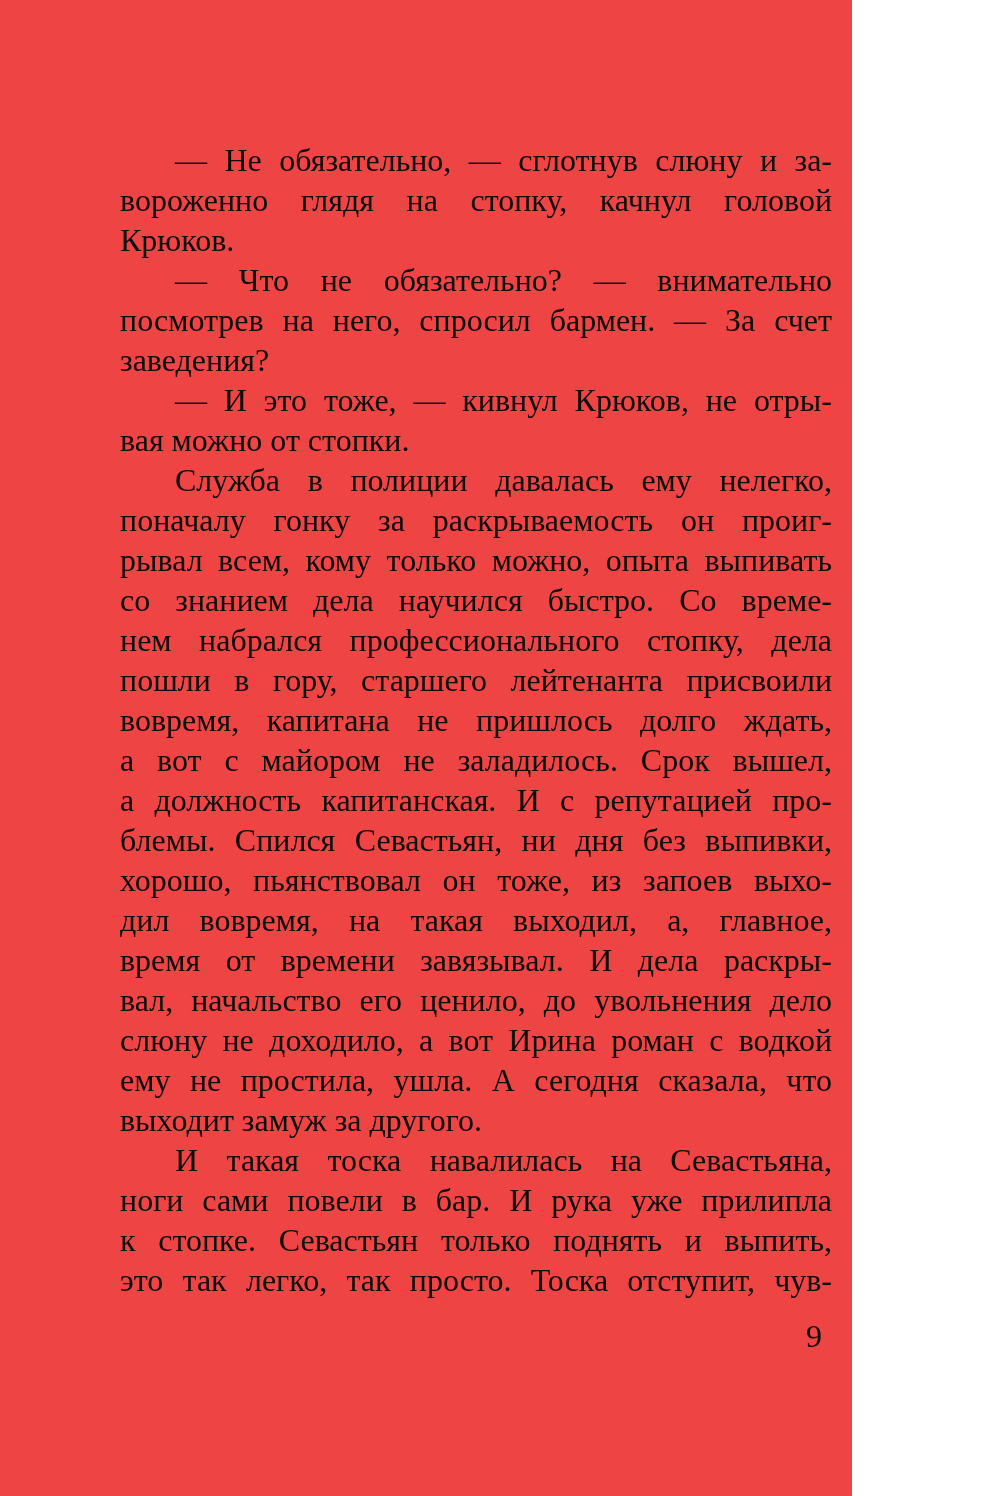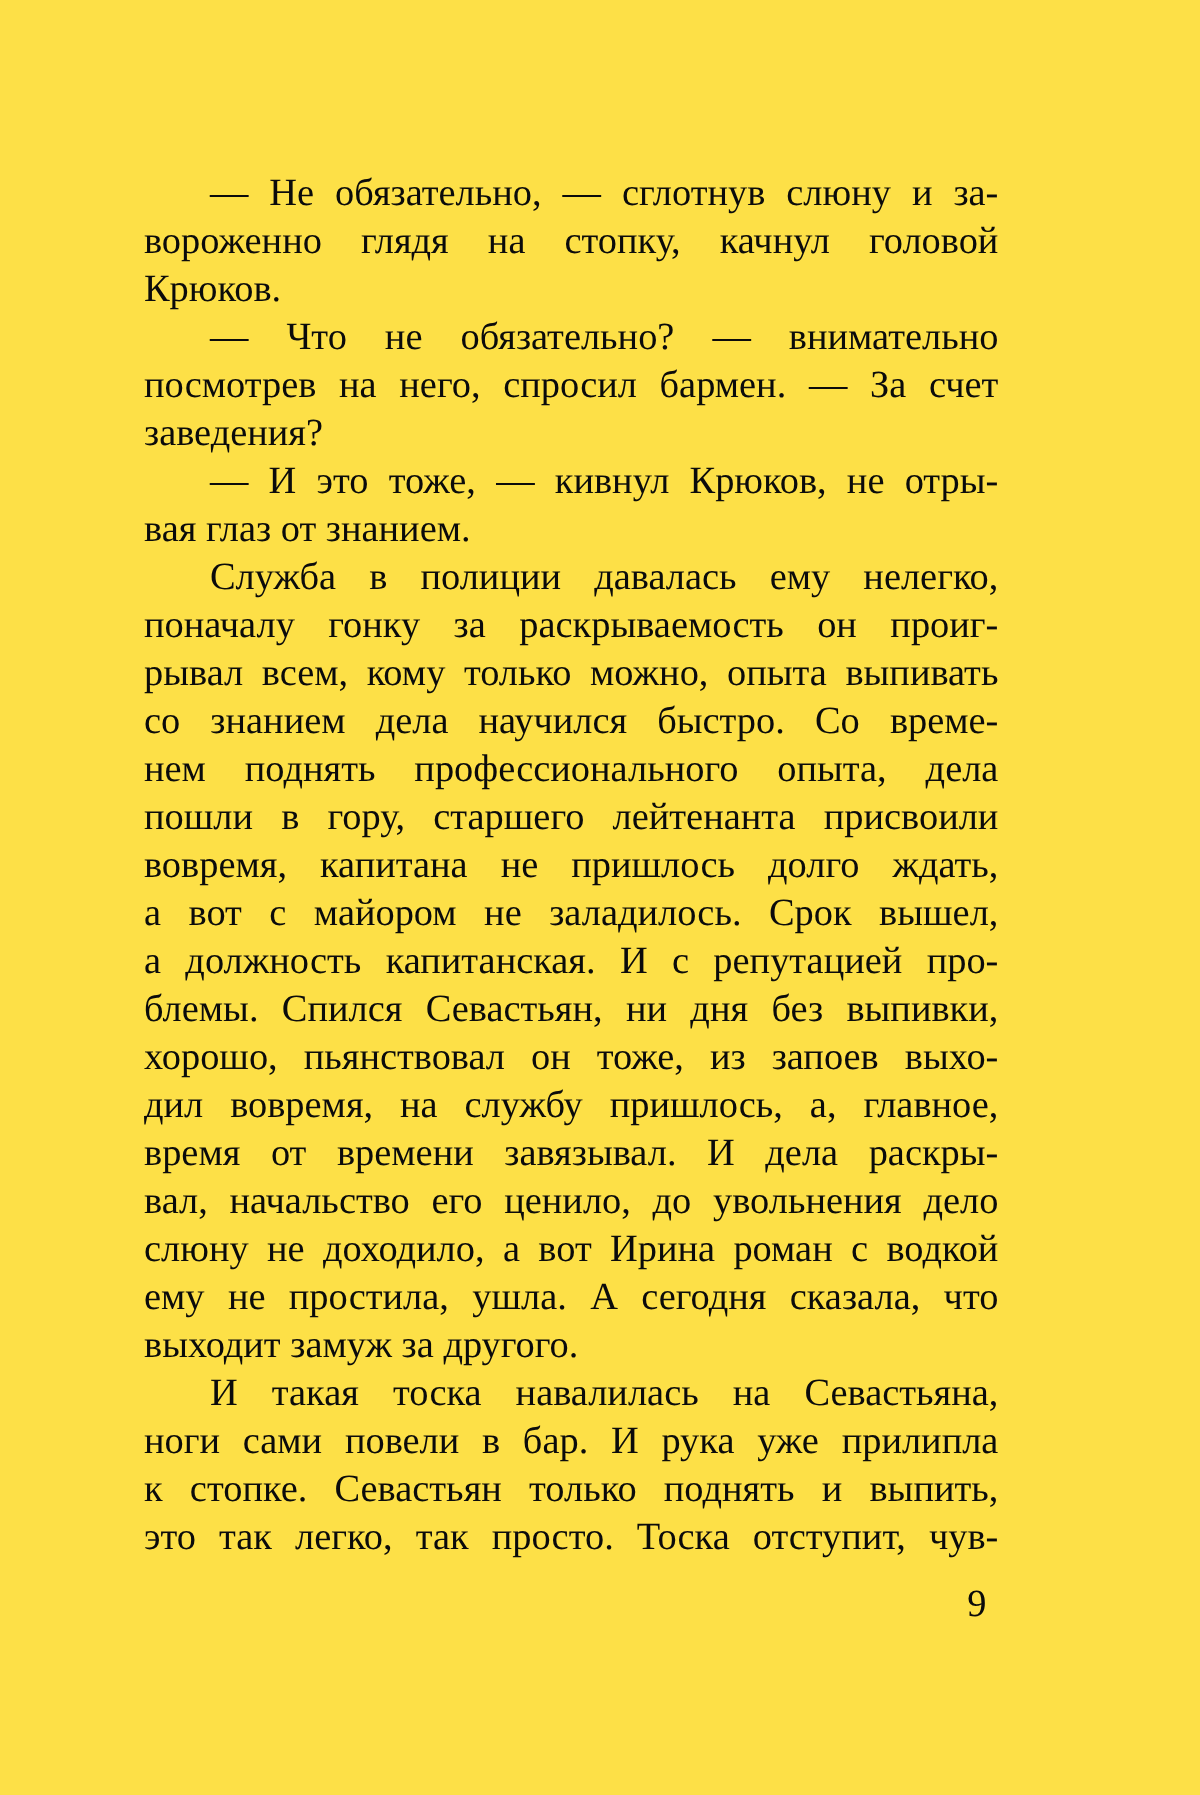--- a/index.html
+++ b/index.html
@@ -2,23 +2,23 @@
 <html lang="ru"><head>
 <meta charset="utf-8">
 <style>
   html, body {
     margin: 0;
     padding: 0;
     background: #ffffff;
   }
   .page {
     position: relative;
-    width: 1000px;
+    width: 852px;
     height: 1496px;
-    background: #fde047;
+    background: #ef4444;
     overflow: hidden;
     font-family: "Liberation Serif", "DejaVu Serif", serif;
     color: #0b0b0b;
   }
   .text-block {
     position: absolute;
     left: 120px;
     top: 140px;
     width: 712px;
     font-size: 32px;
@@ -61,35 +61,35 @@
         <div class="line">вороженно глядя на стопку, качнул головой</div>
         <div class="line end">Крюков.</div>
       </div>
       <div class="paragraph">
         <div class="line indent">— Что не обязательно? — внимательно</div>
         <div class="line">посмотрев на него, спросил бармен. — За счет</div>
         <div class="line end">заведения?</div>
       </div>
       <div class="paragraph">
         <div class="line indent">— И это тоже, — кивнул Крюков, не отры-</div>
-        <div class="line end">вая глаз от знанием.</div>
+        <div class="line end">вая можно от стопки.</div>
       </div>
       <div class="paragraph">
         <div class="line indent">Служба в полиции давалась ему нелегко,</div>
         <div class="line">поначалу гонку за раскрываемость он проиг-</div>
         <div class="line">рывал всем, кому только можно, опыта выпивать</div>
         <div class="line">со знанием дела научился быстро. Со време-</div>
-        <div class="line">нем поднять профессионального опыта, дела</div>
+        <div class="line">нем набрался профессионального стопку, дела</div>
         <div class="line">пошли в гору, старшего лейтенанта присвоили</div>
         <div class="line">вовремя, капитана не пришлось долго ждать,</div>
         <div class="line">а вот с майором не заладилось. Срок вышел,</div>
         <div class="line">а должность капитанская. И с репутацией про-</div>
         <div class="line">блемы. Спился Севастьян, ни дня без выпивки,</div>
         <div class="line">хорошо, пьянствовал он тоже, из запоев выхо-</div>
-        <div class="line">дил вовремя, на службу пришлось, а, главное,</div>
+        <div class="line">дил вовремя, на такая выходил, а, главное,</div>
         <div class="line">время от времени завязывал. И дела раскры-</div>
         <div class="line">вал, начальство его ценило, до увольнения дело</div>
         <div class="line">слюну не доходило, а вот Ирина роман с водкой</div>
         <div class="line">ему не простила, ушла. А сегодня сказала, что</div>
         <div class="line end">выходит замуж за другого.</div>
       </div>
       <div class="paragraph">
         <div class="line indent">И такая тоска навалилась на Севастьяна,</div>
         <div class="line">ноги сами повели в бар. И рука уже прилипла</div>
         <div class="line">к стопке. Севастьян только поднять и выпить,</div>

